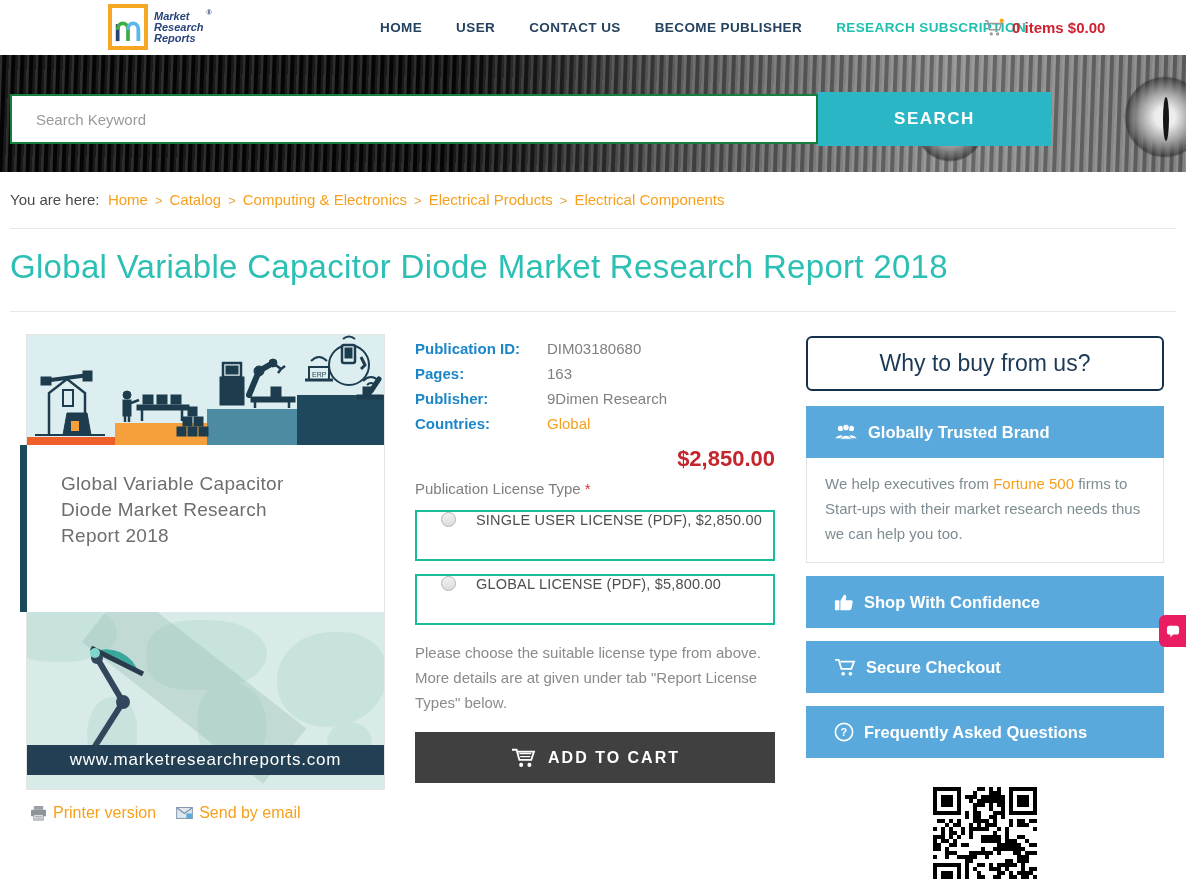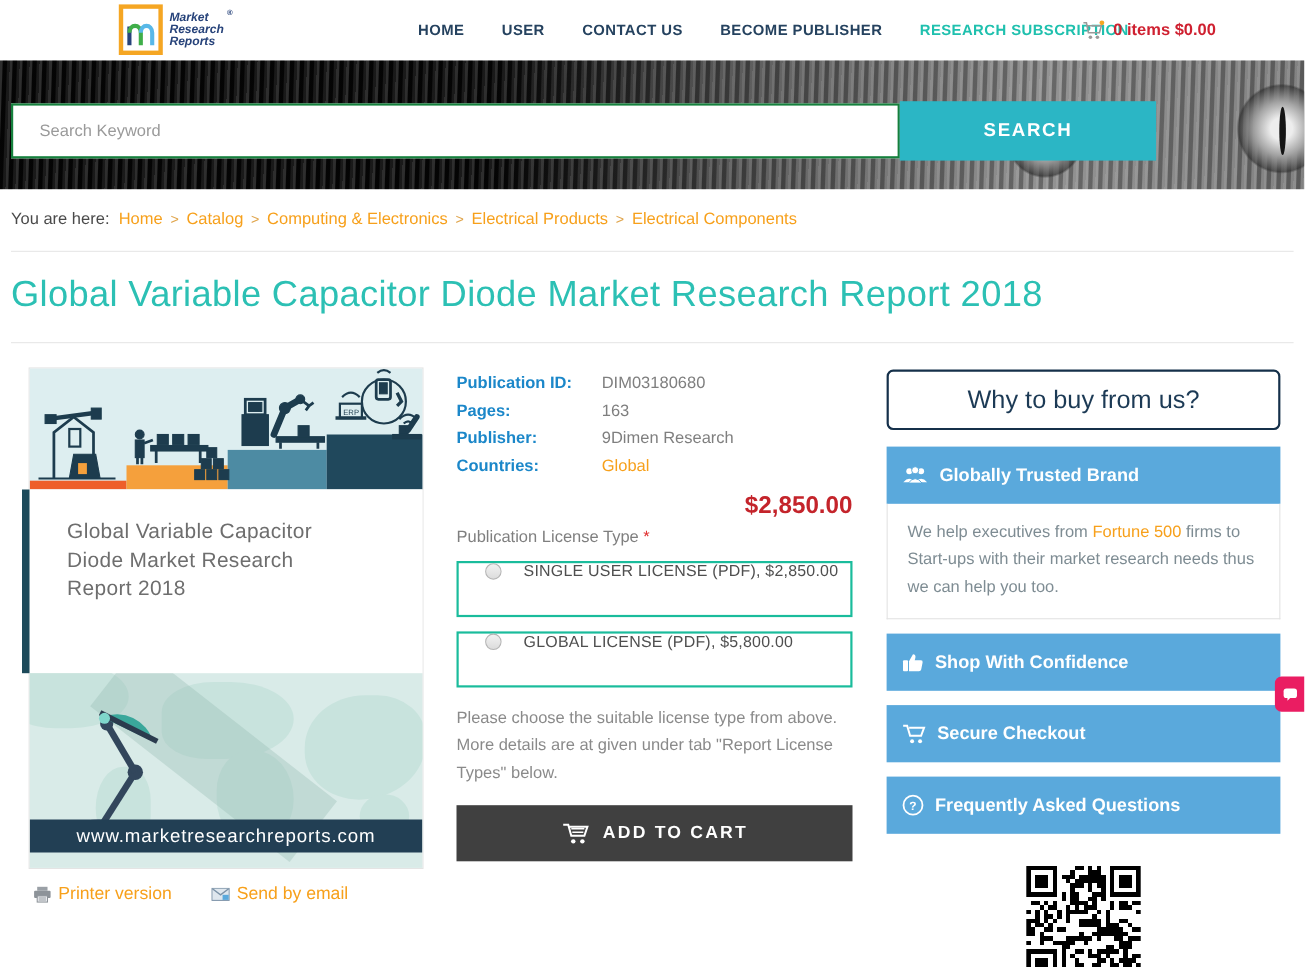--- a/index.html
+++ b/index.html
@@ -48,42 +48,42 @@
   .step2 { left:88px;  width:92px; height:22px; background:#f5a03c; }
   .step3 { left:180px; width:90px; height:36px; background:#4d8ba3; }
   .step4 { left:270px; width:89px; height:50px; background:#20485c; }
   .cover-band2 { position:relative; width:100%; height:167px; background:#fff; }
   .cover-strip { position:absolute; left:-7px; top:110px; width:7px; height:167px; background:#1d4a5a; }
   .cover-title { padding:26px 0 0 34px; width:300px; font-size:19px; line-height:26px; color:#6e6e6e; letter-spacing:.3px; }
   .cover-band3 { position:relative; width:100%; height:177px; background:#d9ebe8; overflow:hidden; }
   .blob { position:absolute; background:#c8e3dd; }
   .beam { position:absolute; left:55px; top:30px; width:70px; height:230px; background:rgba(148,185,178,.35); transform:rotate(-52deg); transform-origin:top left; }
   .cover-url { position:absolute; left:0; right:0; bottom:14px; height:30px; background:#223f54; color:#fff; display:flex; align-items:center; justify-content:center; font-size:17px; letter-spacing:.8px;margin-top:24px; }
-  .doc-links { position:absolute; left:30px; top:804px; display:flex; gap:36px; align-items:flex-end; }
+  .doc-links { position:absolute; left:30px; top:804px; display:flex; gap:20px; align-items:flex-end; }
   .doc-link { display:flex; align-items:center; gap:6px; color:#f7a01b; font-size:16px; cursor:pointer; }
 
   
   .center { position:absolute; left:415px; top:336px; width:360px; }
   .detail-row { display:flex; line-height:25px; font-size:15px; }
   .detail-label { width:132px; color:#1b87c9; font-weight:bold; flex:none; }
   .detail-value { color:#7f7f7f; }
   .detail-value.link { color:#f7a01b; cursor:pointer; }
   .price { text-align:right; font-size:22px; font-weight:bold; color:#c4242b; margin-top:10px; }
   .license-label { font-size:15px; color:#7f7f7f; margin-top:8px; }
   .req { color:#e03131; }
   .license-box { margin-top:13px; height:51px; border:2px solid #1abc9c; background:#fff; display:flex; align-items:flex-start; gap:20px; padding-left:24px; cursor:pointer; }
   .radio { width:15px; height:15px; border-radius:50%; border:1px solid #b5b5b5; background:linear-gradient(#f2f2f2,#dcdcdc); flex:none; }
   .license-text { font-size:14.5px; color:#4f4f4f; letter-spacing:.2px; }
   .license-note { margin-top:15px; font-size:15px; color:#8a8a8a; line-height:25px; }
   .add-cart-btn { margin-top:17px; width:360px; height:51px; background:#404040; border:none; color:#fff; font-weight:bold; font-size:16px; letter-spacing:2px; display:flex; align-items:center; justify-content:center; gap:12px; cursor:pointer; font-family:"Liberation Sans",sans-serif; }
 
   
   .sidebar { position:absolute; left:806px; top:336px; width:358px; }
   .why-box { height:55px; border:2px solid #15304a; border-radius:6px; display:flex; align-items:center; justify-content:center; font-size:23px; color:#1c3a55; margin-bottom:15px; }
-  .side-head { height:52px; background:#5aa9dc; color:#fff; display:flex; align-items:center; gap:10px; padding-left:14px; font-size:16.5px; font-weight:bold; margin-top:13px; cursor:pointer; }
+  .side-head { height:52px; background:#5aa9dc; color:#fff; display:flex; align-items:center; gap:10px; padding-left:28px; font-size:16.5px; font-weight:bold; margin-top:13px; cursor:pointer; }
   .side-head:first-of-type { margin-top:0; }
   .side-body { border:1px solid #e3e3e3; border-top:none; padding:13px 18px 16px 18px; font-size:15px; color:#7e8c93; line-height:25px; }
   .fortune { color:#f7a01b; }
   .qr-wrap { margin:29px 0 0 127px; width:104px; height:104px; }
 
   
   .chat-widget { position:absolute; right:0; top:615px; width:27px; height:32px; background:#ea1d62; border-radius:6px 0 0 6px; display:flex; align-items:center; justify-content:center; cursor:pointer; z-index:5; }
 
   .icon-svg { display:block; }
 </style>

